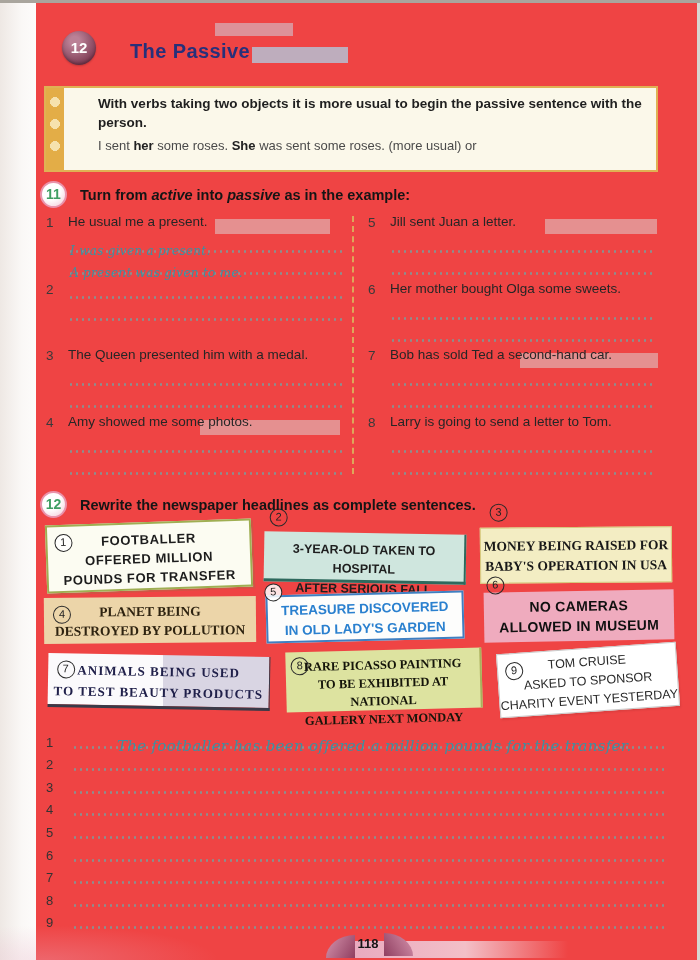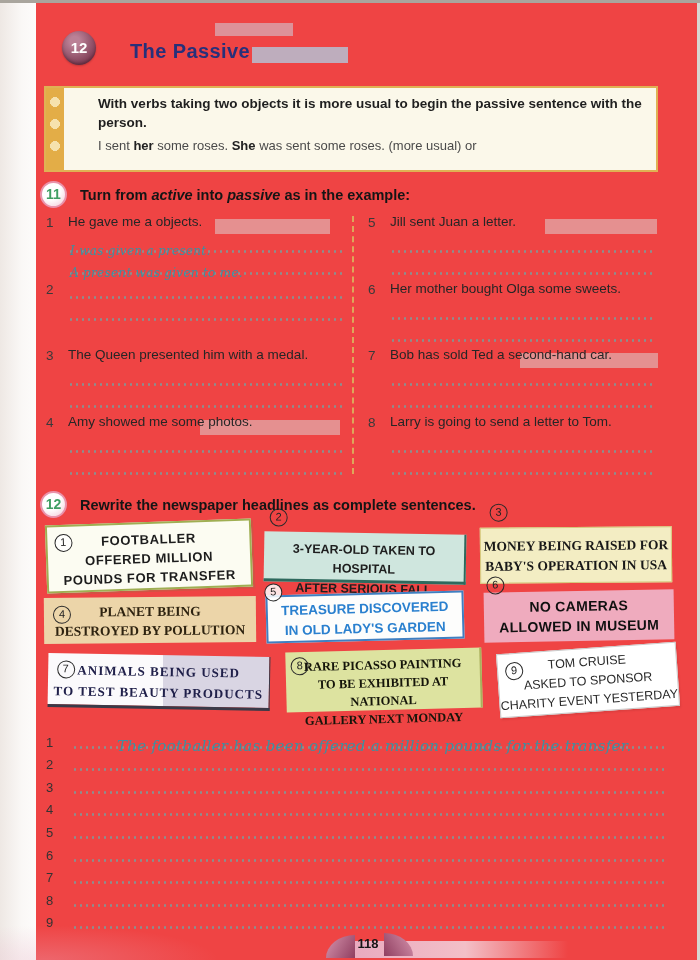--- a/index.html
+++ b/index.html
@@ -147,21 +147,21 @@
 
   <div class="ex-header ex11-h">
     <span class="ex-badge">11</span>
     <span class="ex-instruction" id="ex11-instruction"><span>Turn from </span><span class="it">active</span><span> into </span><span class="it">passive</span><span> as in the example:</span></span>
   </div>
   <div class="ex11-body">
     <div class="col left" id="ex11-left">
         <div class="item">
           <span class="inum">1</span>
           <div class="icontent">
-            <div class="itext">He gave me a objects.</div>
+            <div class="itext">He usual me a present.</div>
             <div class="dotline answer-line">
               <span class="hand">I was given a present.</span>
             </div>
             <div class="dotline answer-line">
               <span class="hand">A present was given to me.</span>
             </div>
           </div>
         </div>
         <div class="item">
           <span class="inum">2</span>

